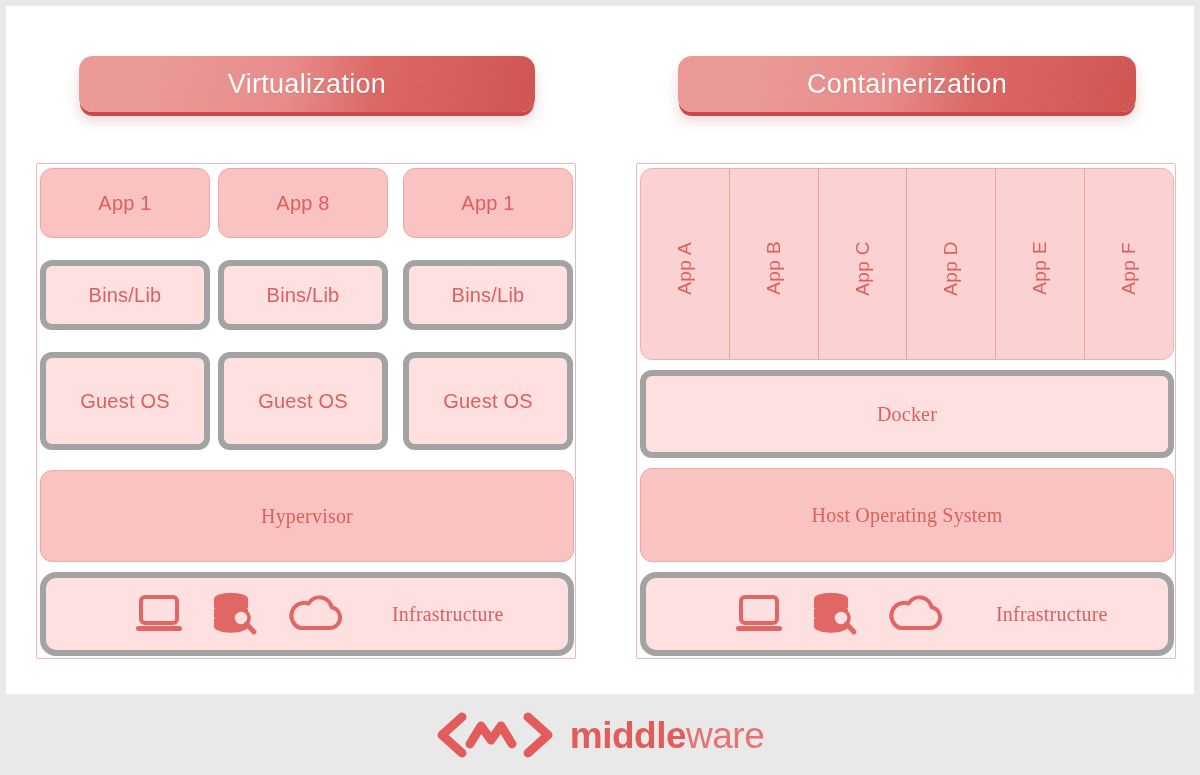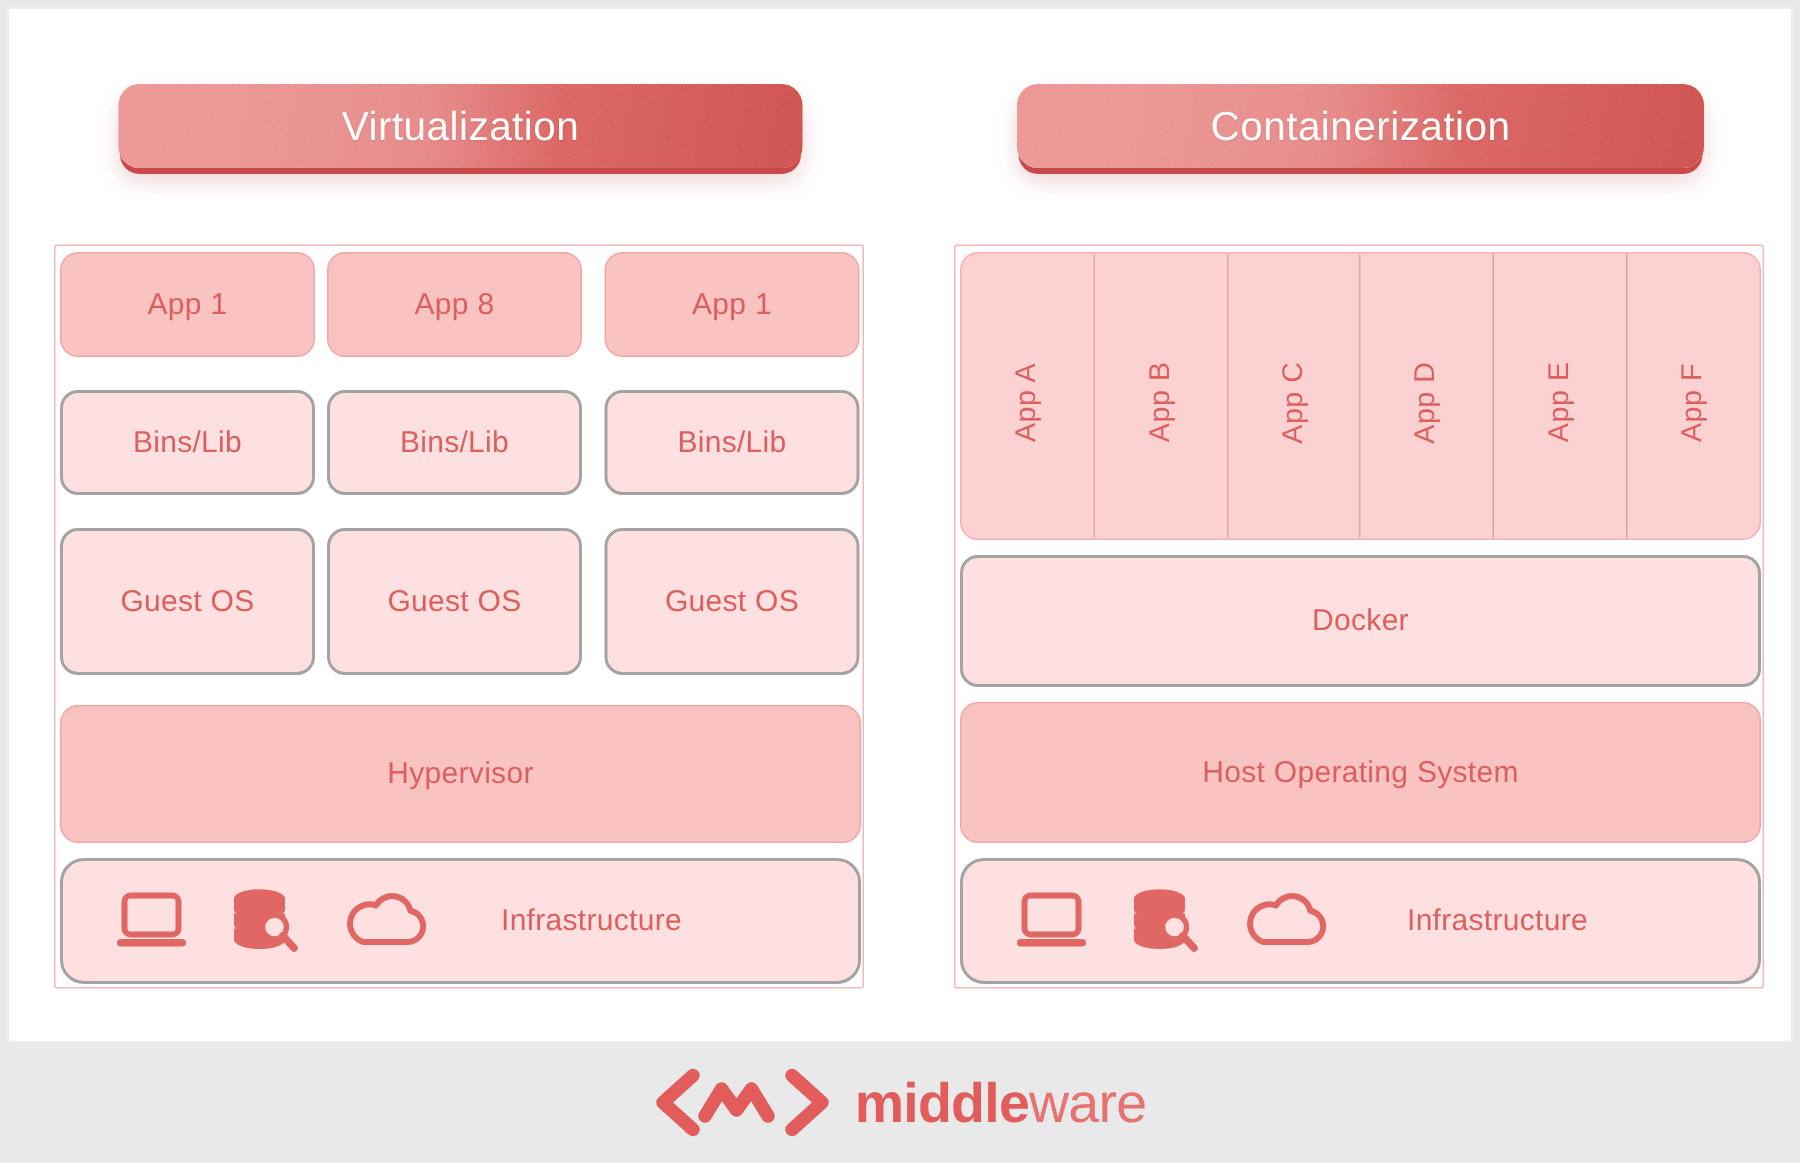--- a/index.html
+++ b/index.html
@@ -62,33 +62,33 @@
   
   .box {
     position: absolute;
     border-radius: 12px;
     display: flex; align-items: center; justify-content: center;
     color: #dd5f5e;
     font-size: 20px;
     letter-spacing: 0.2px;
   }
   .tone-dark  { background: #f9c3c1; border: 1px solid #efa6a4; }
-  .tone-light { background: #fde0df; border: 2px solid #a3a3a3; }
+  .tone-light { background: #fde0df; border: 6px solid #a3a3a3; }
 
   
   .lc-cell { width: 170px; }
   .row-app   { top: 4px;   height: 70px; }
   .row-bins  { top: 96px;  height: 70px; }
   .row-guest { top: 188px; height: 98px; }
 
   .c1 { left: 3px; }
   .c2 { left: 181px; }
   .c3 { left: 366px; }
 
-  .row-wide { left: 3px; width: 534px; }
+  .row-wide { left: 3px; width: 534px; font-family: Liberation Serif, serif; }
   .row-hyper { top: 306px; height: 92px; }
   .row-infra { top: 408px; height: 84px; border-radius: 16px; }
 
   
   #containers-strip {
     position: absolute;
     left: 3px; top: 4px; width: 534px; height: 192px;
     background: #fbd2d1;
     border: 1px solid #f2b1b0;
     border-radius: 12px;
@@ -109,21 +109,22 @@
     font-size: 19px;
     letter-spacing: 0.4px;
     padding-bottom: 8px;
   }
   .row-docker  { top: 206px; height: 88px; }
   .row-hostos  { top: 304px; height: 94px; justify-content: center; }
 
   
   .infra-inner {
     display: flex; align-items: center; width: 100%;
-    padding-left: 34px;
+    padding-left: 46px;
+    margin-left: 42px;
   }
   .infra-icons { display: flex; align-items: center; gap: 26px; }
   .infra-label {
     margin-left: 48px;
     font-size: 20px;
     color: #dd5f5e;
     letter-spacing: 0.2px;
   }
   #col-right .infra-label { margin-left: 52px; }
   .icon-svg { display: block; }

